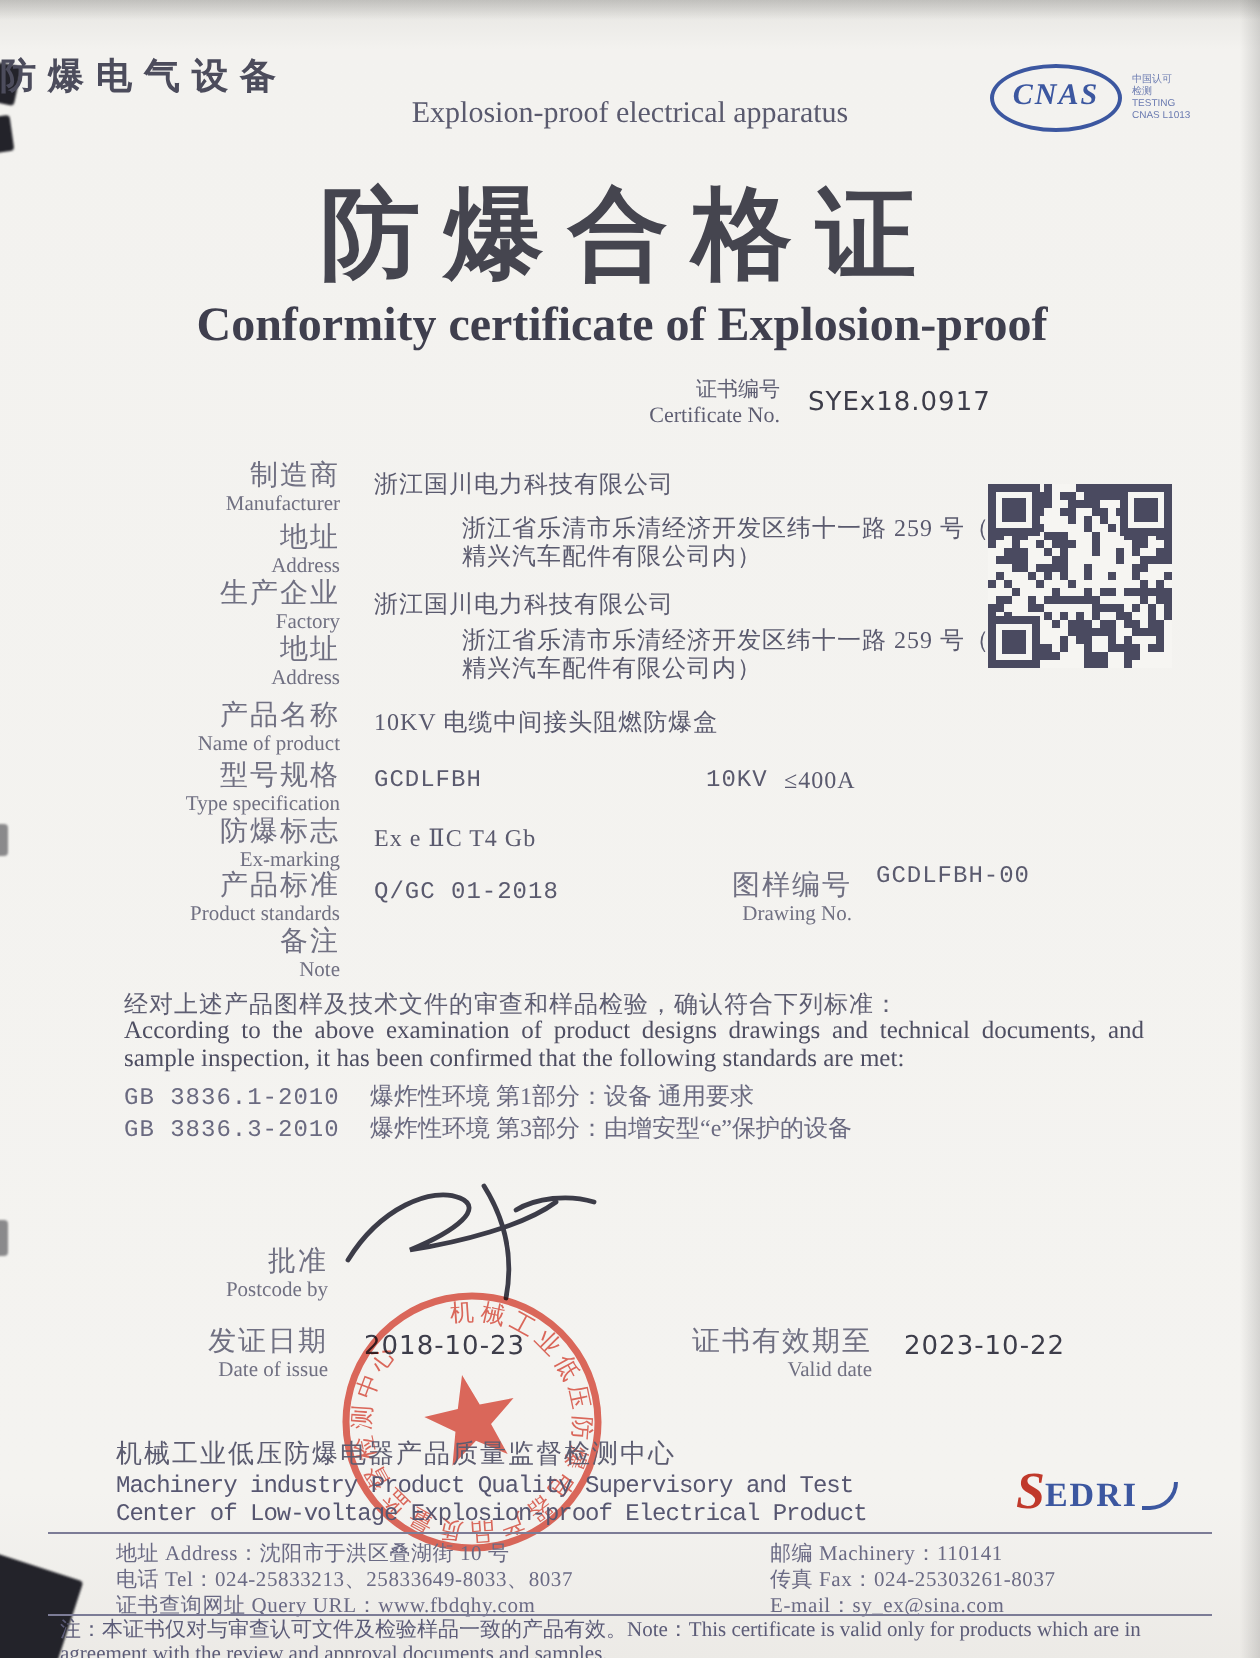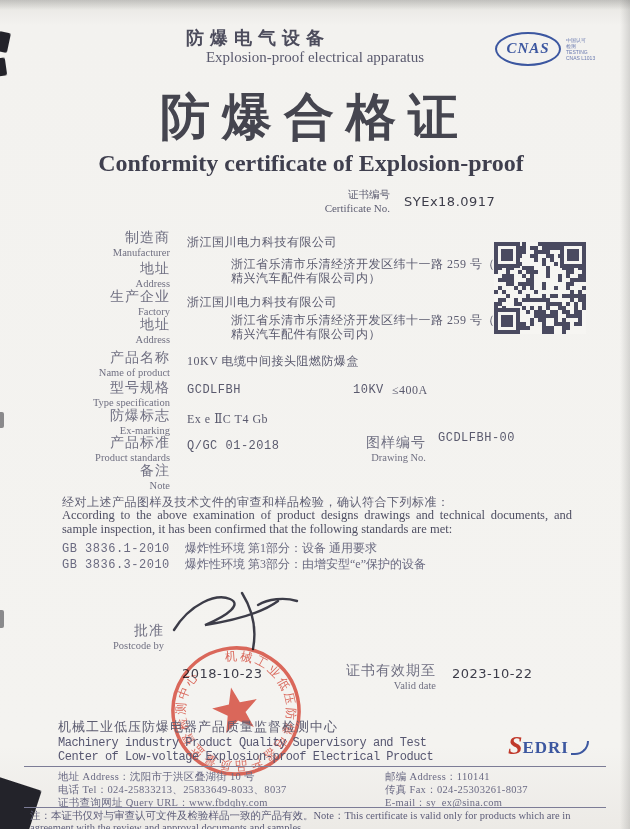--- a/index.html
+++ b/index.html
@@ -9,21 +9,21 @@
   .abs{position:absolute;}
   
   .art{position:absolute;background:#23232a;border-radius:2px;filter:blur(.6px);}
   .edge-r{position:absolute;right:0;top:0;width:10px;height:829px;background:linear-gradient(90deg,rgba(0,0,0,0),rgba(70,70,70,.18));}
   .edge-t{position:absolute;left:0;top:0;width:630px;height:10px;background:linear-gradient(180deg,rgba(60,60,60,.22),rgba(0,0,0,0));}
   
   .cma{position:absolute;left:84px;top:24px;width:56px;text-align:center;color:#c84040;}
   .cma .box{width:46px;height:28px;margin:0 auto;border:2.5px solid #c84040;border-radius:12px;
             font:bold 16px "Liberation Serif",serif;line-height:27px;letter-spacing:1px;}
   .cma .num{font-size:5.5px;color:#d98a8a;margin-top:3px;letter-spacing:.5px;}
-  .hed-zh{position:absolute;left:0;top:26px;width:516px;text-align:center;font-weight:bold;font-size:18px;
+  .hed-zh{position:absolute;left:0;top:26px;width:516px;font-weight:bold;font-size:18px;
           letter-spacing:6px;color:#4c4c5c;font-family:"Liberation Sans",sans-serif;}
   .hed-en{position:absolute;left:0;top:49px;width:630px;text-align:center;font-size:15px;color:#5a5a6e;}
   .cnas{position:absolute;left:495px;top:32px;display:flex;align-items:center;gap:5px;}
   .cnas .oval{width:62px;height:30px;border:2.5px solid #3c57a0;border-radius:50%;color:#3c57a0;
               font:bold italic 15px "Liberation Serif",serif;text-align:center;line-height:29px;letter-spacing:1px;}
   .cnas .side{font-size:5px;color:#6a7ab0;line-height:6px;font-family:"Liberation Sans",sans-serif;}
   
   .title-zh{position:absolute;left:0;top:84px;width:630px;text-align:center;font-size:50px;font-weight:bold;
             letter-spacing:12px;color:#45454f;font-family:"Liberation Sans",sans-serif;}
   .title-en{position:absolute;left:0;top:150px;width:622px;text-align:center;font-size:24px;font-weight:bold;color:#3f3f4e;}
@@ -718,20 +718,24 @@
       <div class="e">Postcode by</div>
   </div>
   <svg class="sig" width="135" height="62" viewBox="0 0 135 62">
     <g fill="none" stroke="#3c3c48" stroke-width="2.4" stroke-linecap="round">
       <path d="M4,40 C20,14 46,3 60,9 C72,14 59,25 35,35 C60,31 92,23 108,11"></path>
       <path d="M72,3 C82,19 87,38 83,59"></path>
       <path d="M88,15 C98,9 114,7 127,11"></path>
     </g>
   </svg>
 
+  <div class="fld" style="top:662px;left:44px;width:120px;">
+    <div class="z">发证日期</div>
+      <div class="e">Date of issue</div>
+  </div>
   <div class="abs datev" style="top:666px;left:182px;">2018-10-23</div>
 
   <div class="fld" style="top:662px;left:330px;width:106px;">
     <div class="z">证书有效期至</div>
       <div class="e">Valid date</div>
   </div>
   <div class="abs datev" style="top:666px;left:452px;">2023-10-22</div>
 
   <svg class="stamp" viewBox="0 0 150 150">
     <circle cx="75" cy="75" r="63" fill="none" stroke="#df5244" stroke-width="3.5"></circle>
@@ -752,21 +756,21 @@
     <span class="edri">EDRI</span>
     <span class="swoosh"></span>
   </div>
 
   <div class="hr" style="top:766px;"></div>
 
   <div class="ft" style="top:770px;left:58px;text-align:right;">
     <span>地址 Address：</span><span>沈阳市于洪区叠湖街 10 号</span>
   </div>
   <div class="ft" style="top:770px;left:385px;">
-    <span>邮编 Address：</span><span>110141</span>
+    <span>邮编 Machinery：</span><span>110141</span>
   </div>
   <div class="ft" style="top:783px;left:58px;">
     <span>电话 Tel：</span><span>024-25833213、25833649-8033、8037</span>
   </div>
   <div class="ft" style="top:783px;left:385px;">
     <span>传真 Fax：</span><span>024-25303261-8037</span>
   </div>
   <div class="ft" style="top:796px;left:58px;">
     <span>证书查询网址 Query URL：</span><span>www.fbdqhy.com</span>
   </div>

